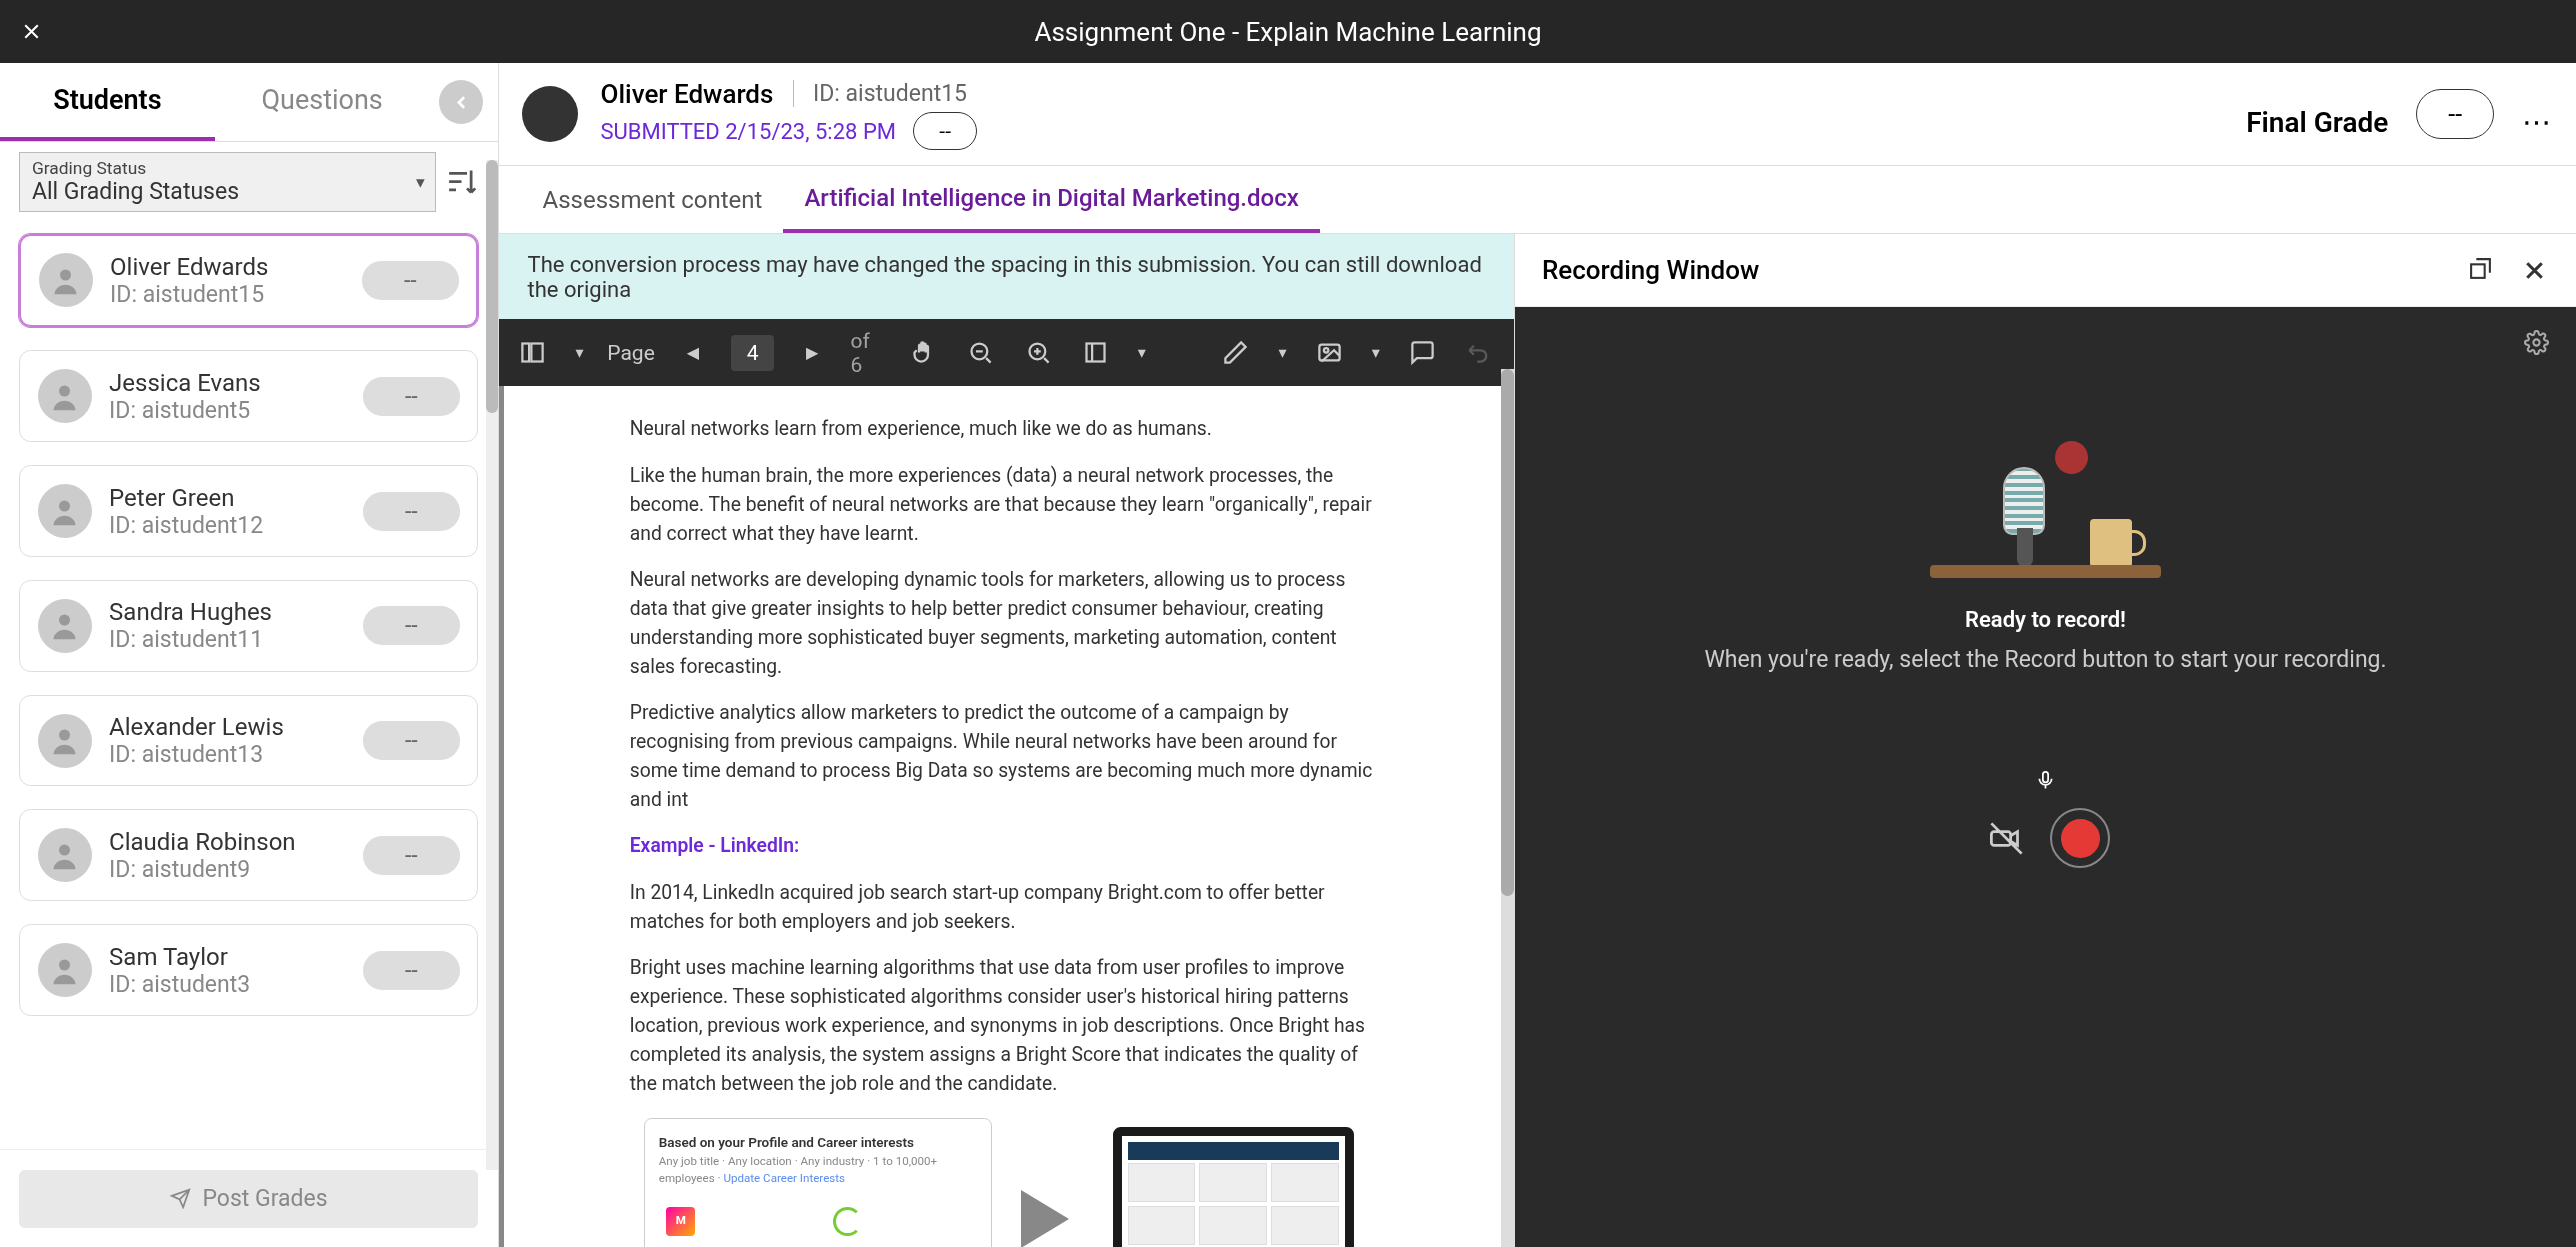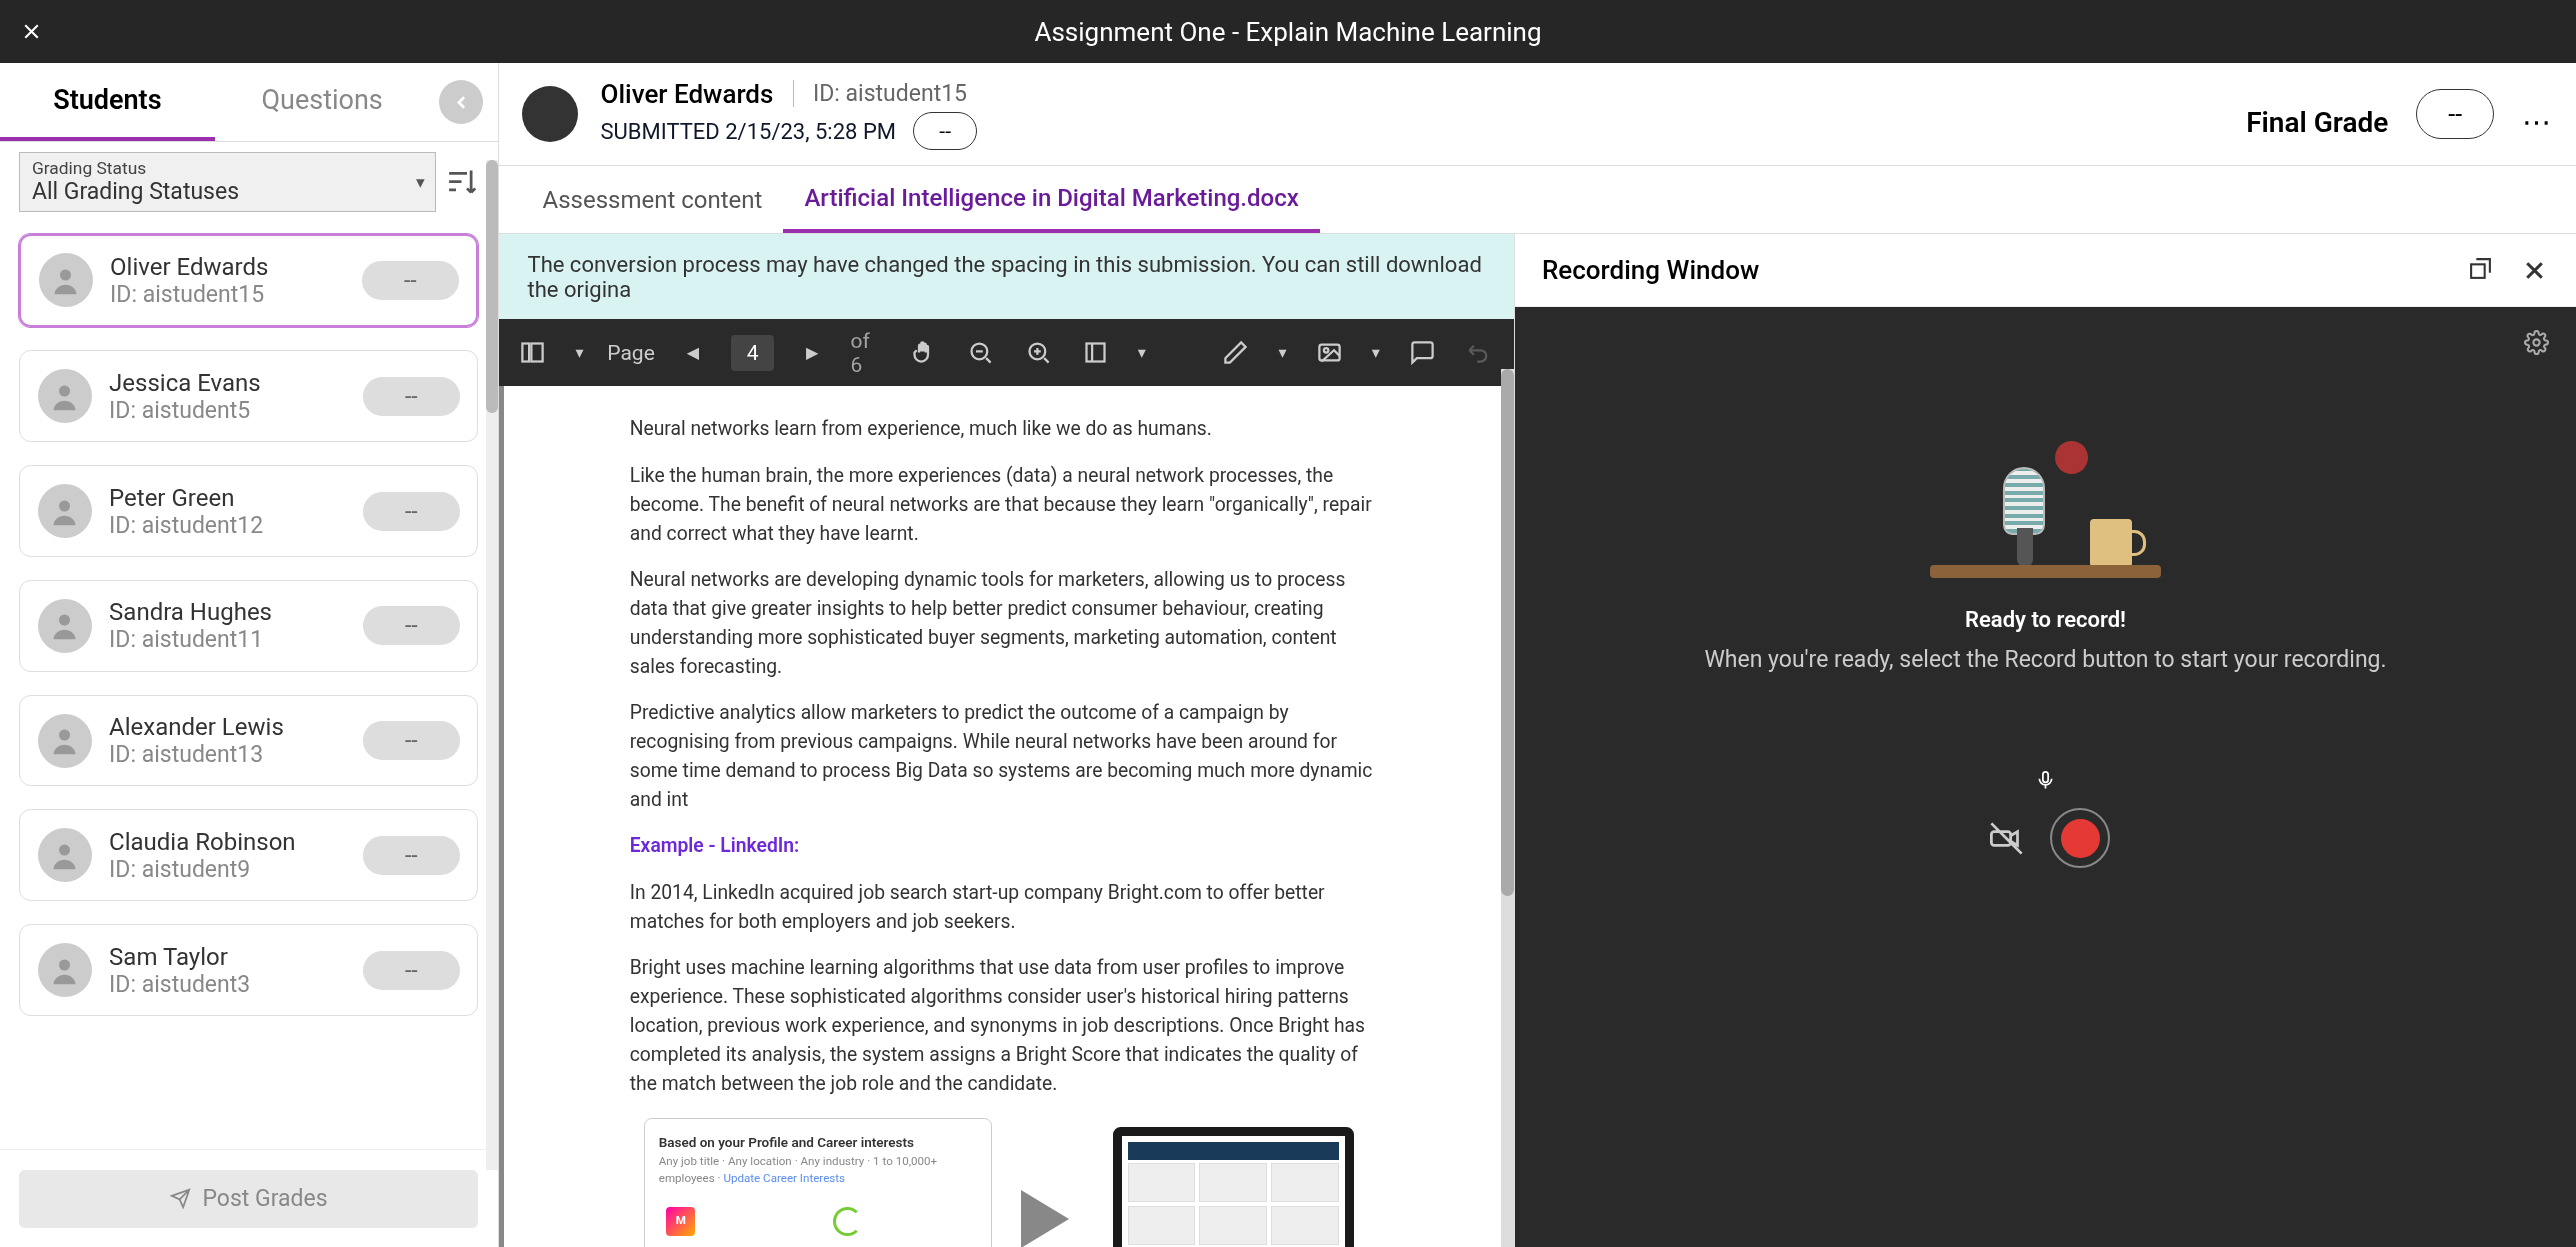--- a/index.html
+++ b/index.html
@@ -35,21 +35,21 @@
 .post-btn{width:100%;padding:15.5px;background:#e8e8e8;border:none;border-radius:5.8px;font-size:23px;color:#888;display:flex;align-items:center;justify-content:center;gap:11.6px;cursor:pointer}
 .content{flex:1;display:flex;flex-direction:column;position:relative}
 .content-header{display:flex;align-items:center;padding:15.5px 23px;border-bottom:1px solid #ddd;gap:23px}
 .ch-avatar{width:56px;height:56px;border-radius:50%;background:#333}
 .ch-info{display:flex;flex-direction:column;gap:3.9px}
 .ch-row1{display:flex;align-items:center;gap:19.3px}
 .ch-name{font-size:26px;font-weight:500}
 .ch-divider{width:1px;height:27px;background:#bbb}
 .ch-id{font-size:23px;color:#666}
 .ch-row2{display:flex;align-items:center;gap:17.4px}
-.ch-sub{font-size:22px;color:#0f172a}
+.ch-sub{font-size:22px;color:#6d28d9}
 .ch-pill{padding:5.8px 25px;border:1.9px solid #333;border-radius:21px;font-size:21px}
 .ch-right{margin-left:auto;display:flex;align-items:flex-end;gap:28px}
 .final-grade-label{font-size:28px;font-weight:600}
 .final-grade-pill{padding:9.7px 31px;border:1.9px solid #333;border-radius:27px;font-size:25px}
 .more-dots{font-size:29px;cursor:pointer;letter-spacing:1.9px}
 .doc-tabs{display:flex;align-items:center;padding:0 23px;border-bottom:1px solid #ddd}
 .doc-tab{padding:17.4px 21px;font-size:24px;cursor:pointer;color:#555}
 .doc-tab.active{color:#6a1b9a;font-weight:500;border-bottom:4.8px solid #9b2fae}
 .viewer-area{flex:1;display:flex;position:relative;overflow:hidden}
 .viewer-left{flex:1;display:flex;flex-direction:column;background:#888;position:relative}

